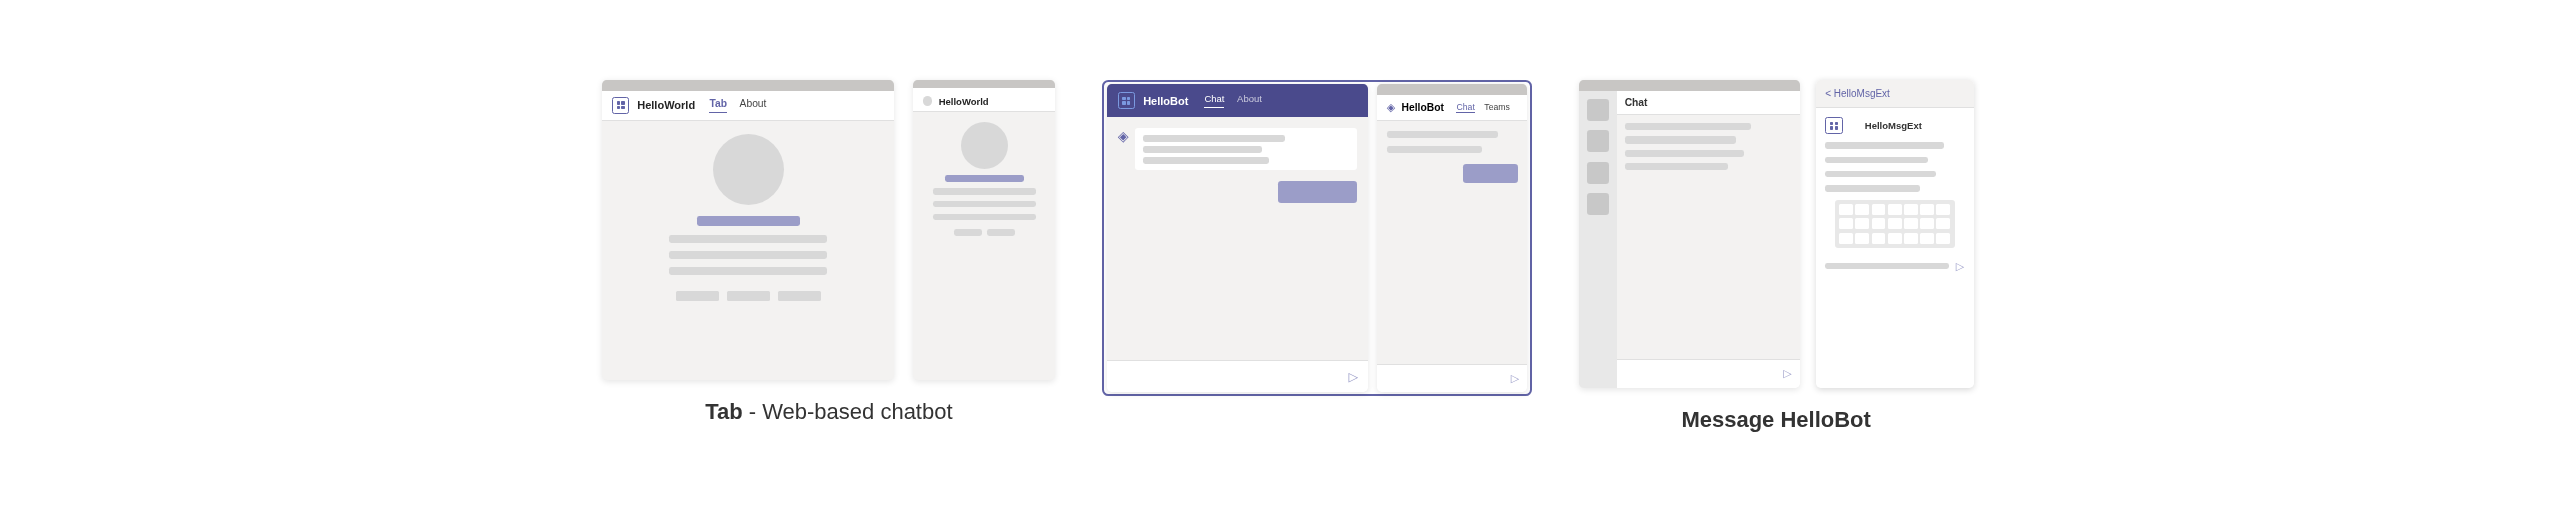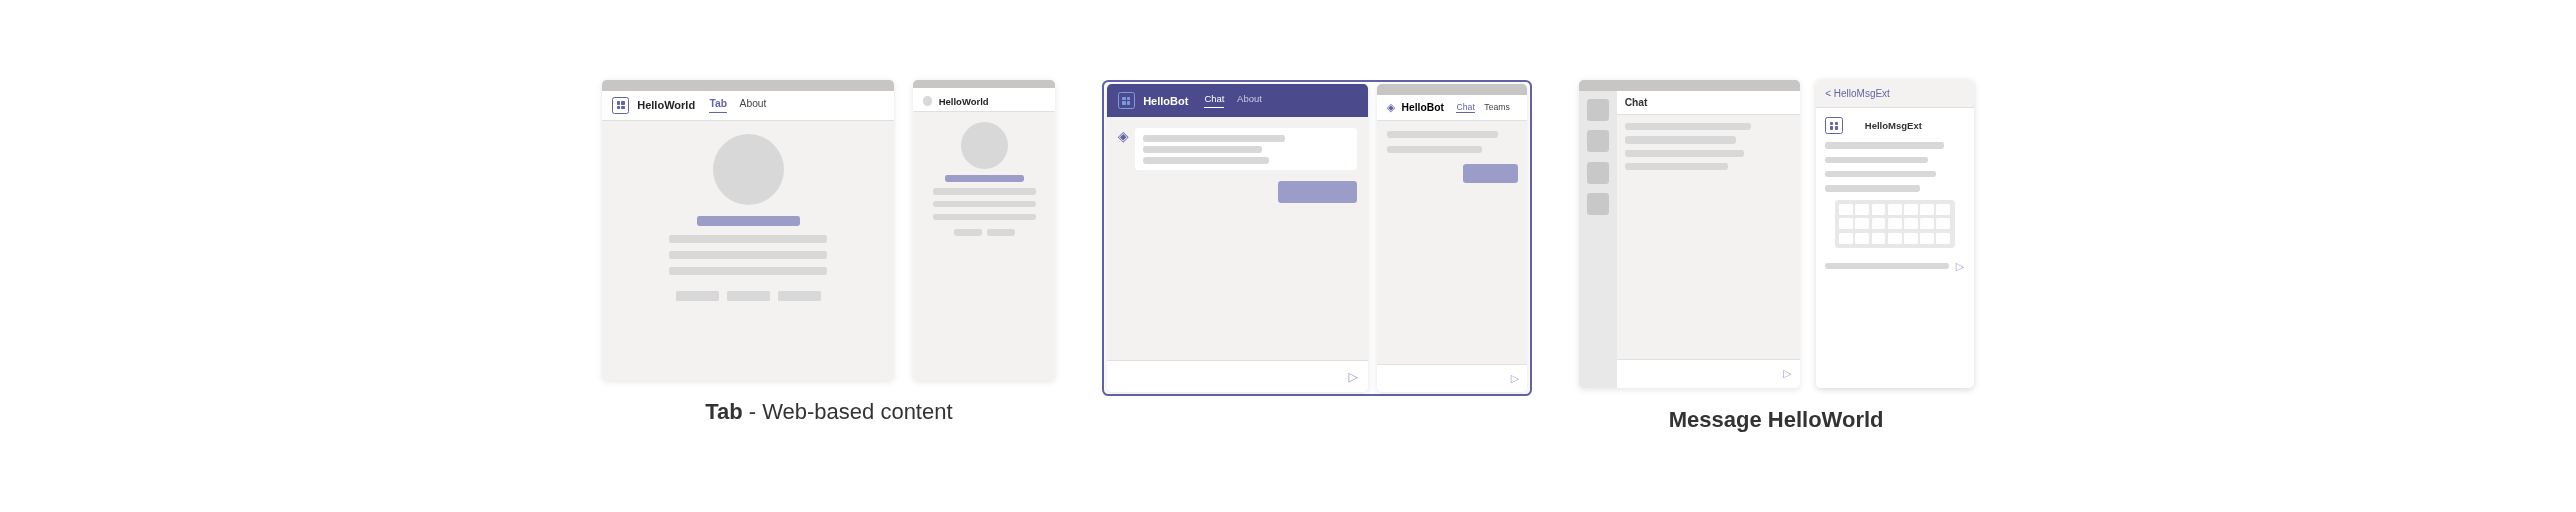--- a/index.html
+++ b/index.html
@@ -528,21 +528,21 @@
           <div style="display:flex;gap:4.7px;margin-top:3.2px;">
             <div class="skeleton-rect" style="width:28.4px;height:6.3px;"></div>
             <div class="skeleton-rect" style="width:28.4px;height:6.3px;"></div>
           </div>
         </div>
       </div>
 
     </div>
 
     <div class="caption">
-      <strong>Tab</strong><span> - Web-based content</span>
+      <strong>Tab</strong><span> - Web-based chatbot</span>
     </div>
   </div>
 
   <div class="section bot-section">
     <div class="highlight-border">
 
       <div class="mock-window bot-chat-window" style="display:flex;flex-direction:column;">
         <div class="bot-chat-header">
           <div class="mock-header-icon" style="border-color:#7b9ae0;">
             <div class="mock-header-icon-inner">
@@ -691,18 +691,18 @@
           <div style="display:flex;justify-content:flex-end;align-items:center;margin-top:3.2px;">
             <div class="skeleton-rect" style="flex:1;height:6.3px;margin-right:6.3px;"></div>
             <span class="send-icon-text">▷</span>
           </div>
         </div>
       </div>
 
     </div>
 
     <div class="caption">
-      <strong>Message HelloWorld</strong><span></span>
+      <strong>Message HelloBot</strong><span></span>
     </div>
   </div>
 
 </div>
 
 
 </body></html>

